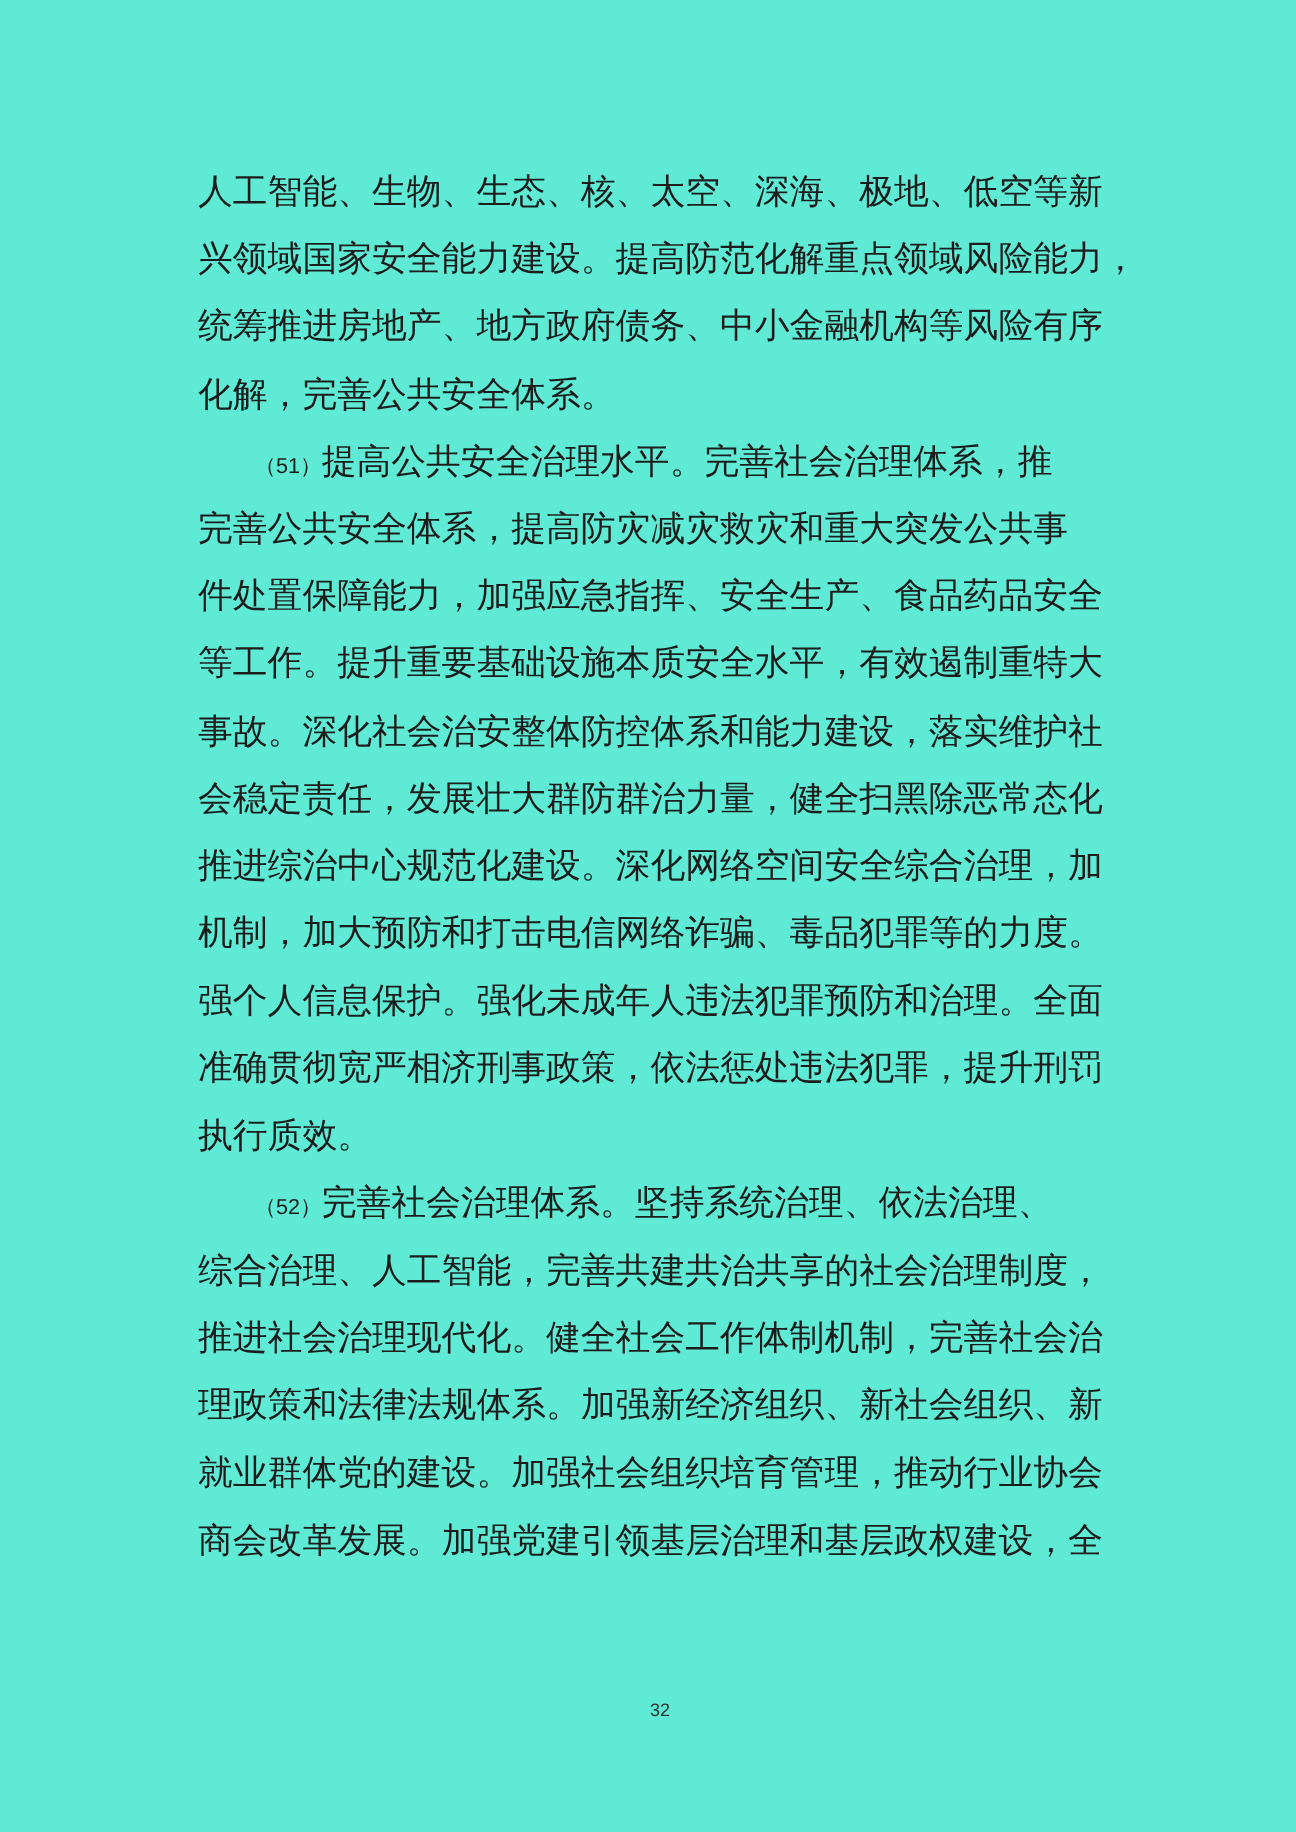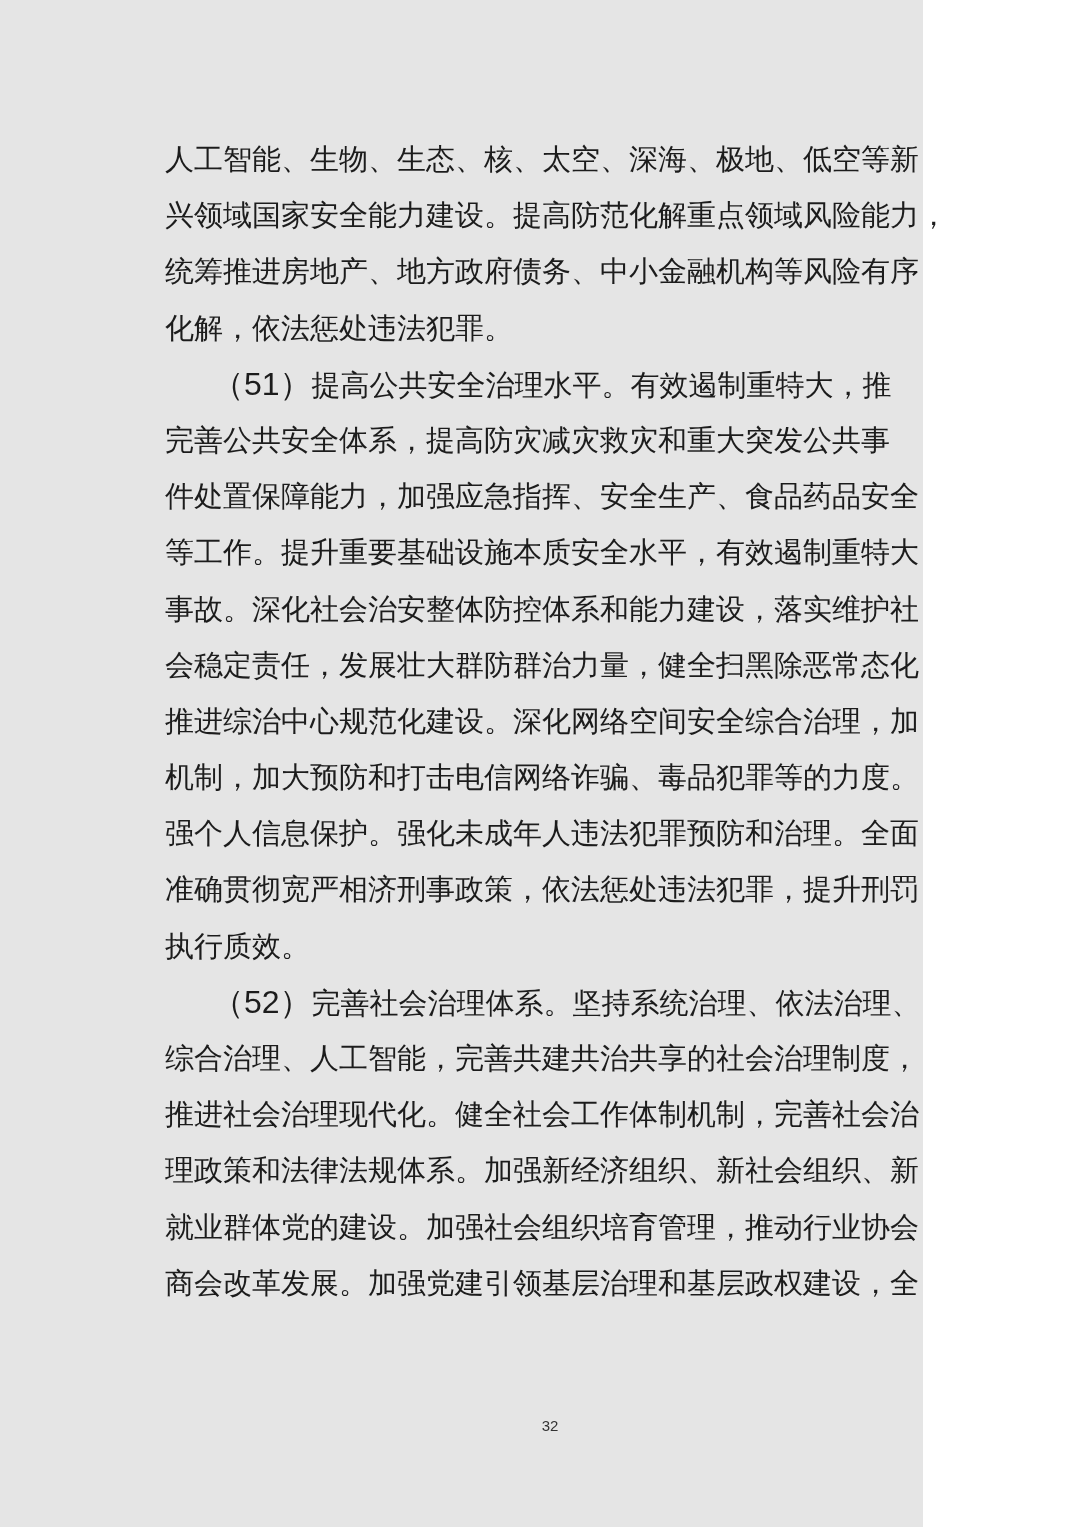--- a/index.html
+++ b/index.html
@@ -11,22 +11,22 @@
       width: 1080px;
       height: 1527px;
       position: relative;
       overflow: hidden;
       font-family: "DejaVu Serif", "Liberation Serif", serif;
       color: #1a1a1a;
     }
     .page {
       position: absolute;
       left: 0; top: 0;
-      width: 923px; height: 1527px;
-      background: #e5e5e5;
+      width: 1080px; height: 1527px;
+      background: #5eead4;
     }
     .text-block {
       position: absolute;
       left: 165px;
       top: 131px;
       width: 760px;
     }
     .line {
       display: block;
       height: 56.2px;
@@ -34,21 +34,21 @@
       font-size: 29px;
       white-space: nowrap;
       letter-spacing: 0px;
       color: #1c1c1c;
     }
     .line.indent {
       padding-left: 47px;
     }
     .para-num {
       font-family: "Liberation Sans", "DejaVu Sans", sans-serif;
-      font-size: 32px;
+      font-size: 18px;
     }
     .page-number {
       position: absolute;
       left: 0;
       width: 1080px;
       top: 1417px;
       text-align: center;
       font-family: "Liberation Sans", "DejaVu Sans", sans-serif;
       font-size: 15px;
       color: #333333;
@@ -58,25 +58,25 @@
 </head>
 <body>
 
 <div class="page">
   <div class="text-block">
 
     <div>
       <span class="line">人工智能、生物、生态、核、太空、深海、极地、低空等新</span>
       <span class="line">兴领域国家安全能力建设。提高防范化解重点领域风险能力，</span>
       <span class="line">统筹推进房地产、地方政府债务、中小金融机构等风险有序</span>
-      <span class="line">化解，依法惩处违法犯罪。</span>
+      <span class="line">化解，完善公共安全体系。</span>
     </div>
 
     <div>
-      <span class="line indent"><span class="para-num">（51）</span><span>提高公共安全治理水平。有效遏制重特大，推</span></span>
+      <span class="line indent"><span class="para-num">（51）</span><span>提高公共安全治理水平。完善社会治理体系，推</span></span>
       <span class="line">完善公共安全体系，提高防灾减灾救灾和重大突发公共事</span>
       <span class="line">件处置保障能力，加强应急指挥、安全生产、食品药品安全</span>
       <span class="line">等工作。提升重要基础设施本质安全水平，有效遏制重特大</span>
       <span class="line">事故。深化社会治安整体防控体系和能力建设，落实维护社</span>
       <span class="line">会稳定责任，发展壮大群防群治力量，健全扫黑除恶常态化</span>
       <span class="line">推进综治中心规范化建设。深化网络空间安全综合治理，加</span>
       <span class="line">机制，加大预防和打击电信网络诈骗、毒品犯罪等的力度。</span>
       <span class="line">强个人信息保护。强化未成年人违法犯罪预防和治理。全面</span>
       <span class="line">准确贯彻宽严相济刑事政策，依法惩处违法犯罪，提升刑罚</span>
       <span class="line">执行质效。</span>

